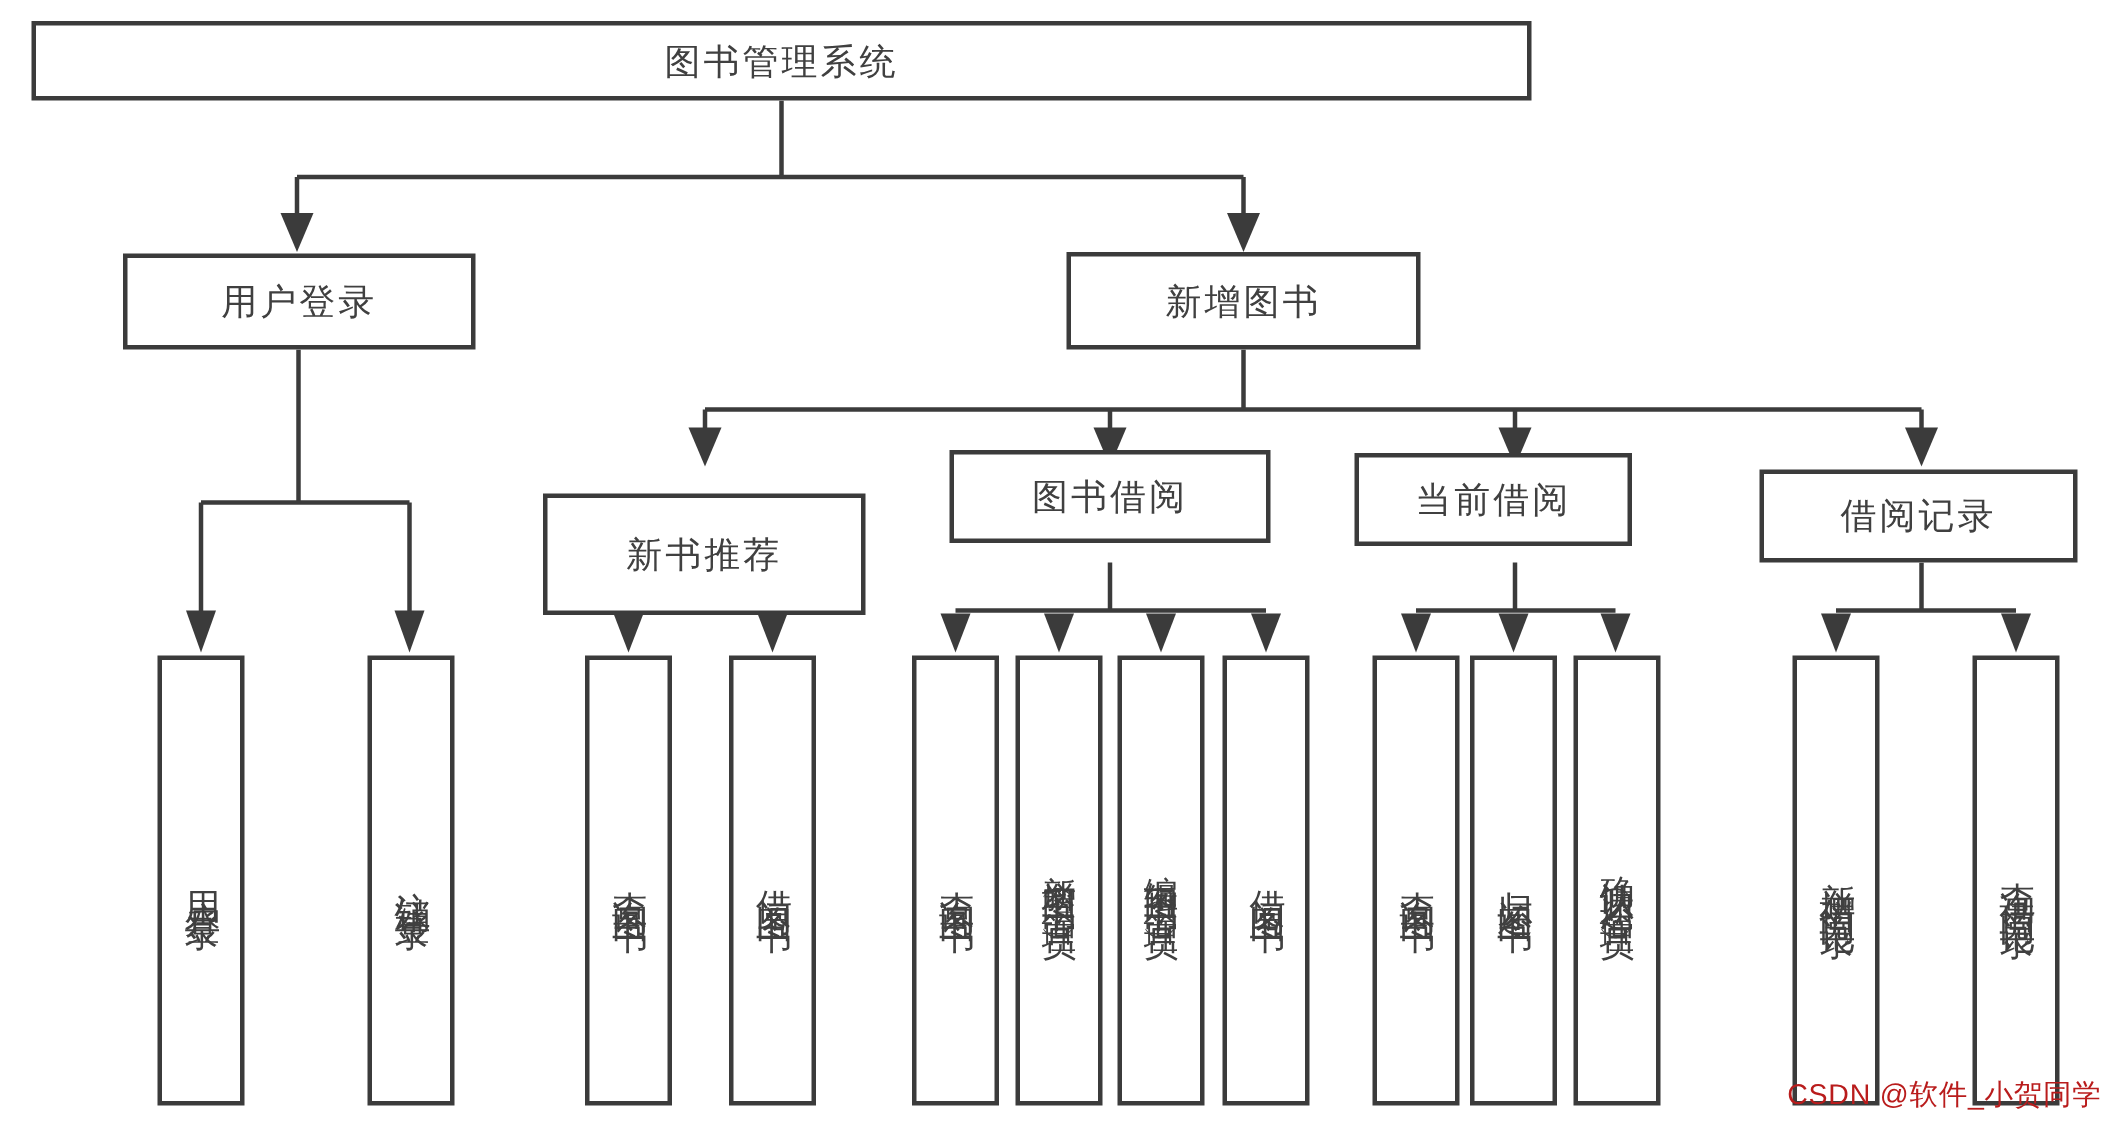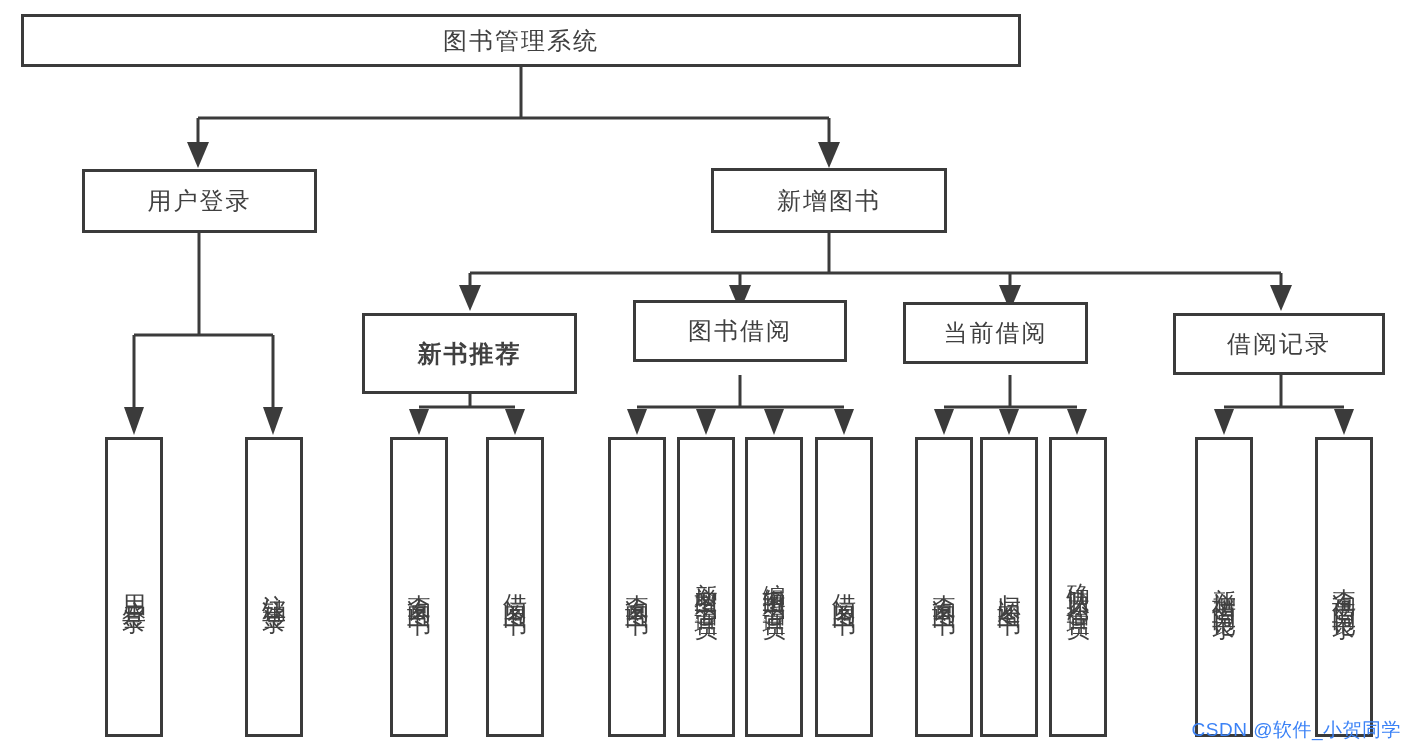--- a/index.html
+++ b/index.html
@@ -15,21 +15,21 @@
     font-size:24px;letter-spacing:2px;text-align:center;
   }
   .vbox{width:58px;top:437px;height:300px;}
   .vbox .vtext{
     writing-mode:vertical-rl;text-orientation:mixed;
     letter-spacing:6px;line-height:1;white-space:nowrap;
   }
   .vbox .vtext.tight{letter-spacing:5px;font-size:23px;}
   .watermark{
     position:absolute;right:4px;bottom:4px;z-index:5;
-    color:#3b82f6;font-size:19px;letter-spacing:0.5px;white-space:nowrap;
+    color:#b91c1c;font-size:19px;letter-spacing:0.5px;white-space:nowrap;
   }
 </style>
 </head>
 <body>
 
 <div id="stage">
 
   <svg id="wires" width="1405" height="747" viewBox="0 0 1405 747">
 
     <path d="M521,67 V118"></path>
@@ -85,21 +85,21 @@
     <span>图书管理系统</span>
   </div>
 
   <div class="box" style="left:82px;top:169px;width:235px;height:64px;">
     <span>用户登录</span>
   </div>
   <div class="box" style="left:711px;top:168px;width:236px;height:65px;">
     <span>新增图书</span>
   </div>
 
-  <div class="box" style="left:362px;top:313px;width:215px;height:81px;font-weight:bold;">
+  <div class="box" style="left:362px;top:329px;width:215px;height:81px;">
     <span>新书推荐</span>
   </div>
   <div class="box" style="left:633px;top:300px;width:214px;height:62px;">
     <span>图书借阅</span>
   </div>
   <div class="box" style="left:903px;top:302px;width:185px;height:62px;">
     <span>当前借阅</span>
   </div>
   <div class="box" style="left:1173px;top:313px;width:212px;height:62px;">
     <span>借阅记录</span>

